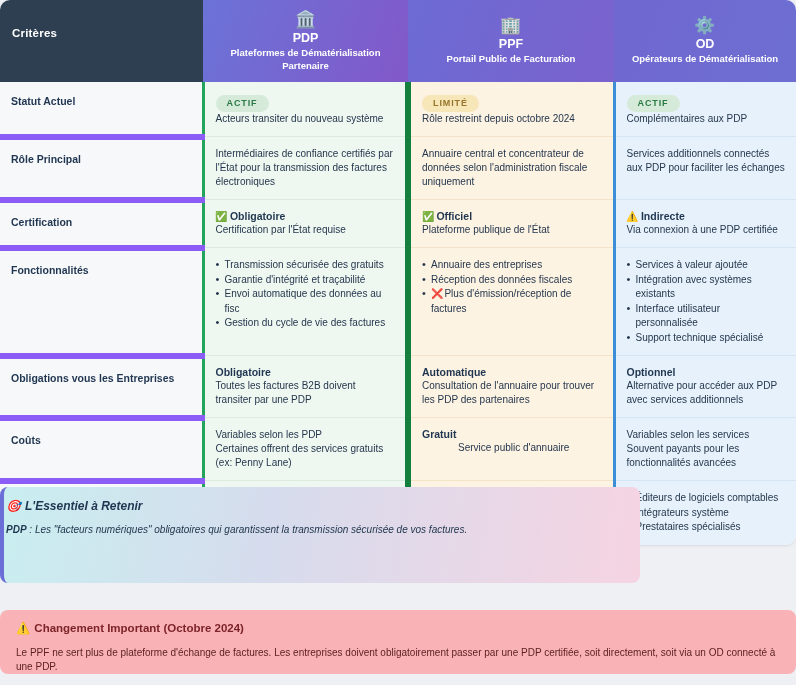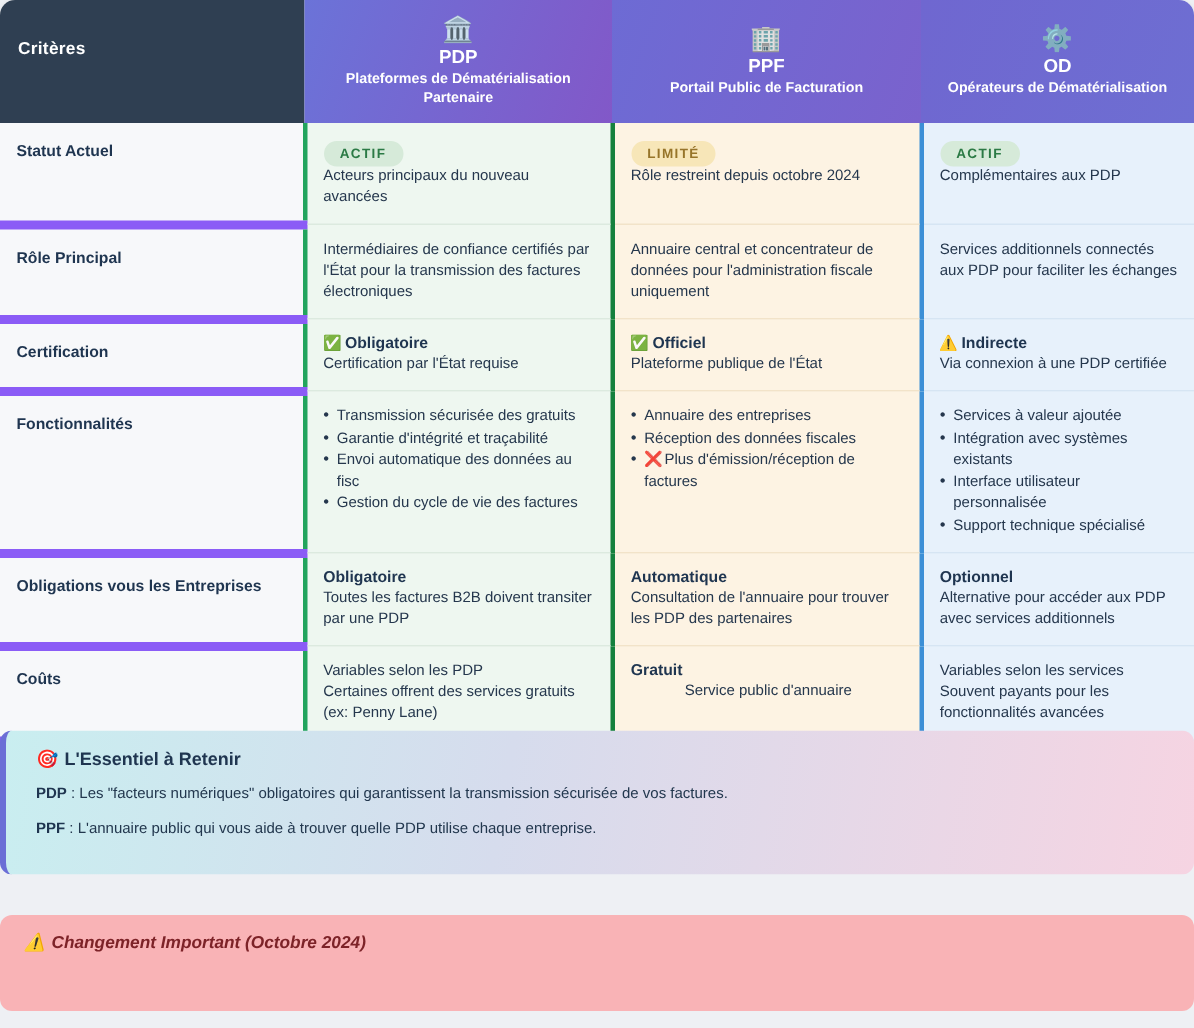--- a/index.html
+++ b/index.html
@@ -53,21 +53,21 @@
   tbody td { vertical-align: top; padding: 10px 11px 10px 11px; }
   td.crit {
     background: #f7f8fa;
     color: #1f3550;
     font-size: 10.5px; font-weight: bold;
     border-bottom: 6px solid #8b5cf6;
     border-right: 1px solid #e4e7ec;
     padding-top: 13px;
   }
   td.col-pdp { background: #eef7f0; border-left: 3px solid #22a45d; border-bottom: 1px solid #dceadf; }
-  td.col-ppf { background: #fdf3e3; border-left: 3px solid #15803d; border-bottom: 1px solid #f2e3c9; }
+  td.col-ppf { background: #fdf3e3; border-left: 6px solid #15803d; border-bottom: 1px solid #f2e3c9; }
   td.col-od  { background: #e7f1fb; border-left: 3px solid #3c8fd6; border-bottom: 1px solid #d6e5f3; }
   tbody tr:last-child td { border-bottom: none; }
 
   .badge {
     display: inline-block;
     padding: 3px 11px 4px 11px;
     border-radius: 9px;
     font-size: 9px; font-weight: bold; letter-spacing: .9px;
   }
   .badge.actif  { background: #d6ead9; color: #2b7a45; }
@@ -81,42 +81,43 @@
     font-size: 10px; line-height: 14.5px; color: #25374d;
     padding-left: 9px; position: relative;
   }
   ul.blist li::before {
     content: "•"; position: absolute; left: 0; top: -1px; color: #25374d; font-size: 11px;
   }
   .x-mark { color: #e0342b; font-weight: bold; margin-right: 1px; }
 
   
   .essentiel {
-    position: absolute; left: 0; top: 487px; width: 796px; height: 96px;
+    position: absolute; left: 0; top: 487px; width: 640px; height: 96px;
     background: linear-gradient(100deg,#c9eef0 0%, #d6dced 42%, #f6d4e2 100%);
     border-left: 4px solid #6b6ed6;
     border-radius: 8px;
-    padding: 12px 16px 10px 20px;
+    padding: 12px 16px 10px 2px;
+    font-style: italic;
   }
   .ess-title {
     font-size: 12px; font-weight: bold; color: #1f3550;
     margin-bottom: 10px;
   }
   .ess-title .ic { margin-right: 4px; font-size: 12px; }
   .ess-line { font-size: 10px; color: #22374e; line-height: 14px; margin-bottom: 9px; }
   .ess-line b { color: #1f3550; }
 
   
   .alert {
     position: absolute; left: 0; top: 610px; width: 796px; height: 64px;
     background: #f9b3b6;
     border-radius: 8px;
     padding: 11px 16px 10px 16px;
   }
-  .alert-title { font-size: 11.5px; font-weight: bold; color: #7d2328; margin-bottom: 11px; font-style: italic; }
+  .alert-title { font-size: 11.5px; font-weight: bold; color: #7d2328; margin-bottom: 11px; }
   .alert-title .ic { margin-right: 4px; }
   .alert-body { font-size: 10px; color: #5e2226; line-height: 14px; }
 </style>
 </head>
 <body>
 
 <div class="page">
 
   <div class="table-card">
     <table class="cmp">
@@ -142,31 +143,31 @@
           <th class="h-col h-od">
             <span class="h-icon">⚙️</span>
             <span class="h-abbr">OD</span>
             <span class="h-sub">Opérateurs de Dématérialisation</span>
           </th>
         </tr>
       </thead>
       <tbody id="cmp-body">
           <tr>
             <td class="crit">Statut Actuel</td>
-            <td class="col-pdp"><span class="badge actif">ACTIF</span><div class="cell-text" style="white-space: pre-line;">Acteurs principaux du nouveau avancées</div></td>
+            <td class="col-pdp"><span class="badge actif">ACTIF</span><div class="cell-text" style="white-space: pre-line;">Acteurs transiter du nouveau système</div></td>
             <td class="col-ppf"><span class="badge limite">LIMITÉ</span><div class="cell-text" style="white-space: pre-line;">Rôle restreint depuis octobre 2024</div></td>
             <td class="col-od"><span class="badge actif">ACTIF</span><div class="cell-text" style="white-space: pre-line;">Complémentaires aux PDP</div></td>
           </tr>
           <tr>
             <td class="crit">Rôle Principal</td>
             <td class="col-pdp">
               <div class="cell-text" style="white-space: pre-line;">Intermédiaires de confiance certifiés par l'État pour la transmission des factures électroniques</div>
             </td>
             <td class="col-ppf">
-              <div class="cell-text" style="white-space: pre-line;">Annuaire central et concentrateur de données pour l'administration fiscale uniquement</div>
+              <div class="cell-text" style="white-space: pre-line;">Annuaire central et concentrateur de données selon l'administration fiscale uniquement</div>
             </td>
             <td class="col-od">
               <div class="cell-text" style="white-space: pre-line;">Services additionnels connectés aux PDP pour faciliter les échanges</div>
             </td>
           </tr>
           <tr>
             <td class="crit">Certification</td>
             <td class="col-pdp">
               <span class="cell-title"><span class="ic">✅</span><span>Obligatoire</span></span>
               <div class="cell-text" style="white-space: pre-line;">Certification par l'État requise</div>
@@ -264,23 +265,23 @@
         </tbody>
     </table>
   </div>
 
   <div class="essentiel">
     <div class="ess-title">
       <span class="ic">🎯</span><span>L'Essentiel à Retenir</span>
     </div>
     <div id="ess-lines">
         <div class="ess-line"><b>PDP</b><span> : Les "facteurs numériques" obligatoires qui garantissent la transmission sécurisée de vos factures.</span></div>
-        <div class="ess-line"><b>PPF</b><span> : L'annuaire public qui vous aide à trouver quelle PDP utilise chaque entreprise.</span></div>
       </div>
   </div>
 
   <div class="alert">
     <div class="alert-title">
       <span class="ic">⚠️</span><span>Changement Important (Octobre 2024)</span>
     </div>
+    <div class="alert-body">Le PPF ne sert plus de plateforme d'échange de factures. Les entreprises doivent obligatoirement passer par une PDP certifiée, soit directement, soit via un OD connecté à une PDP.</div>
   </div>
 
 </div>
 
 </body></html>

